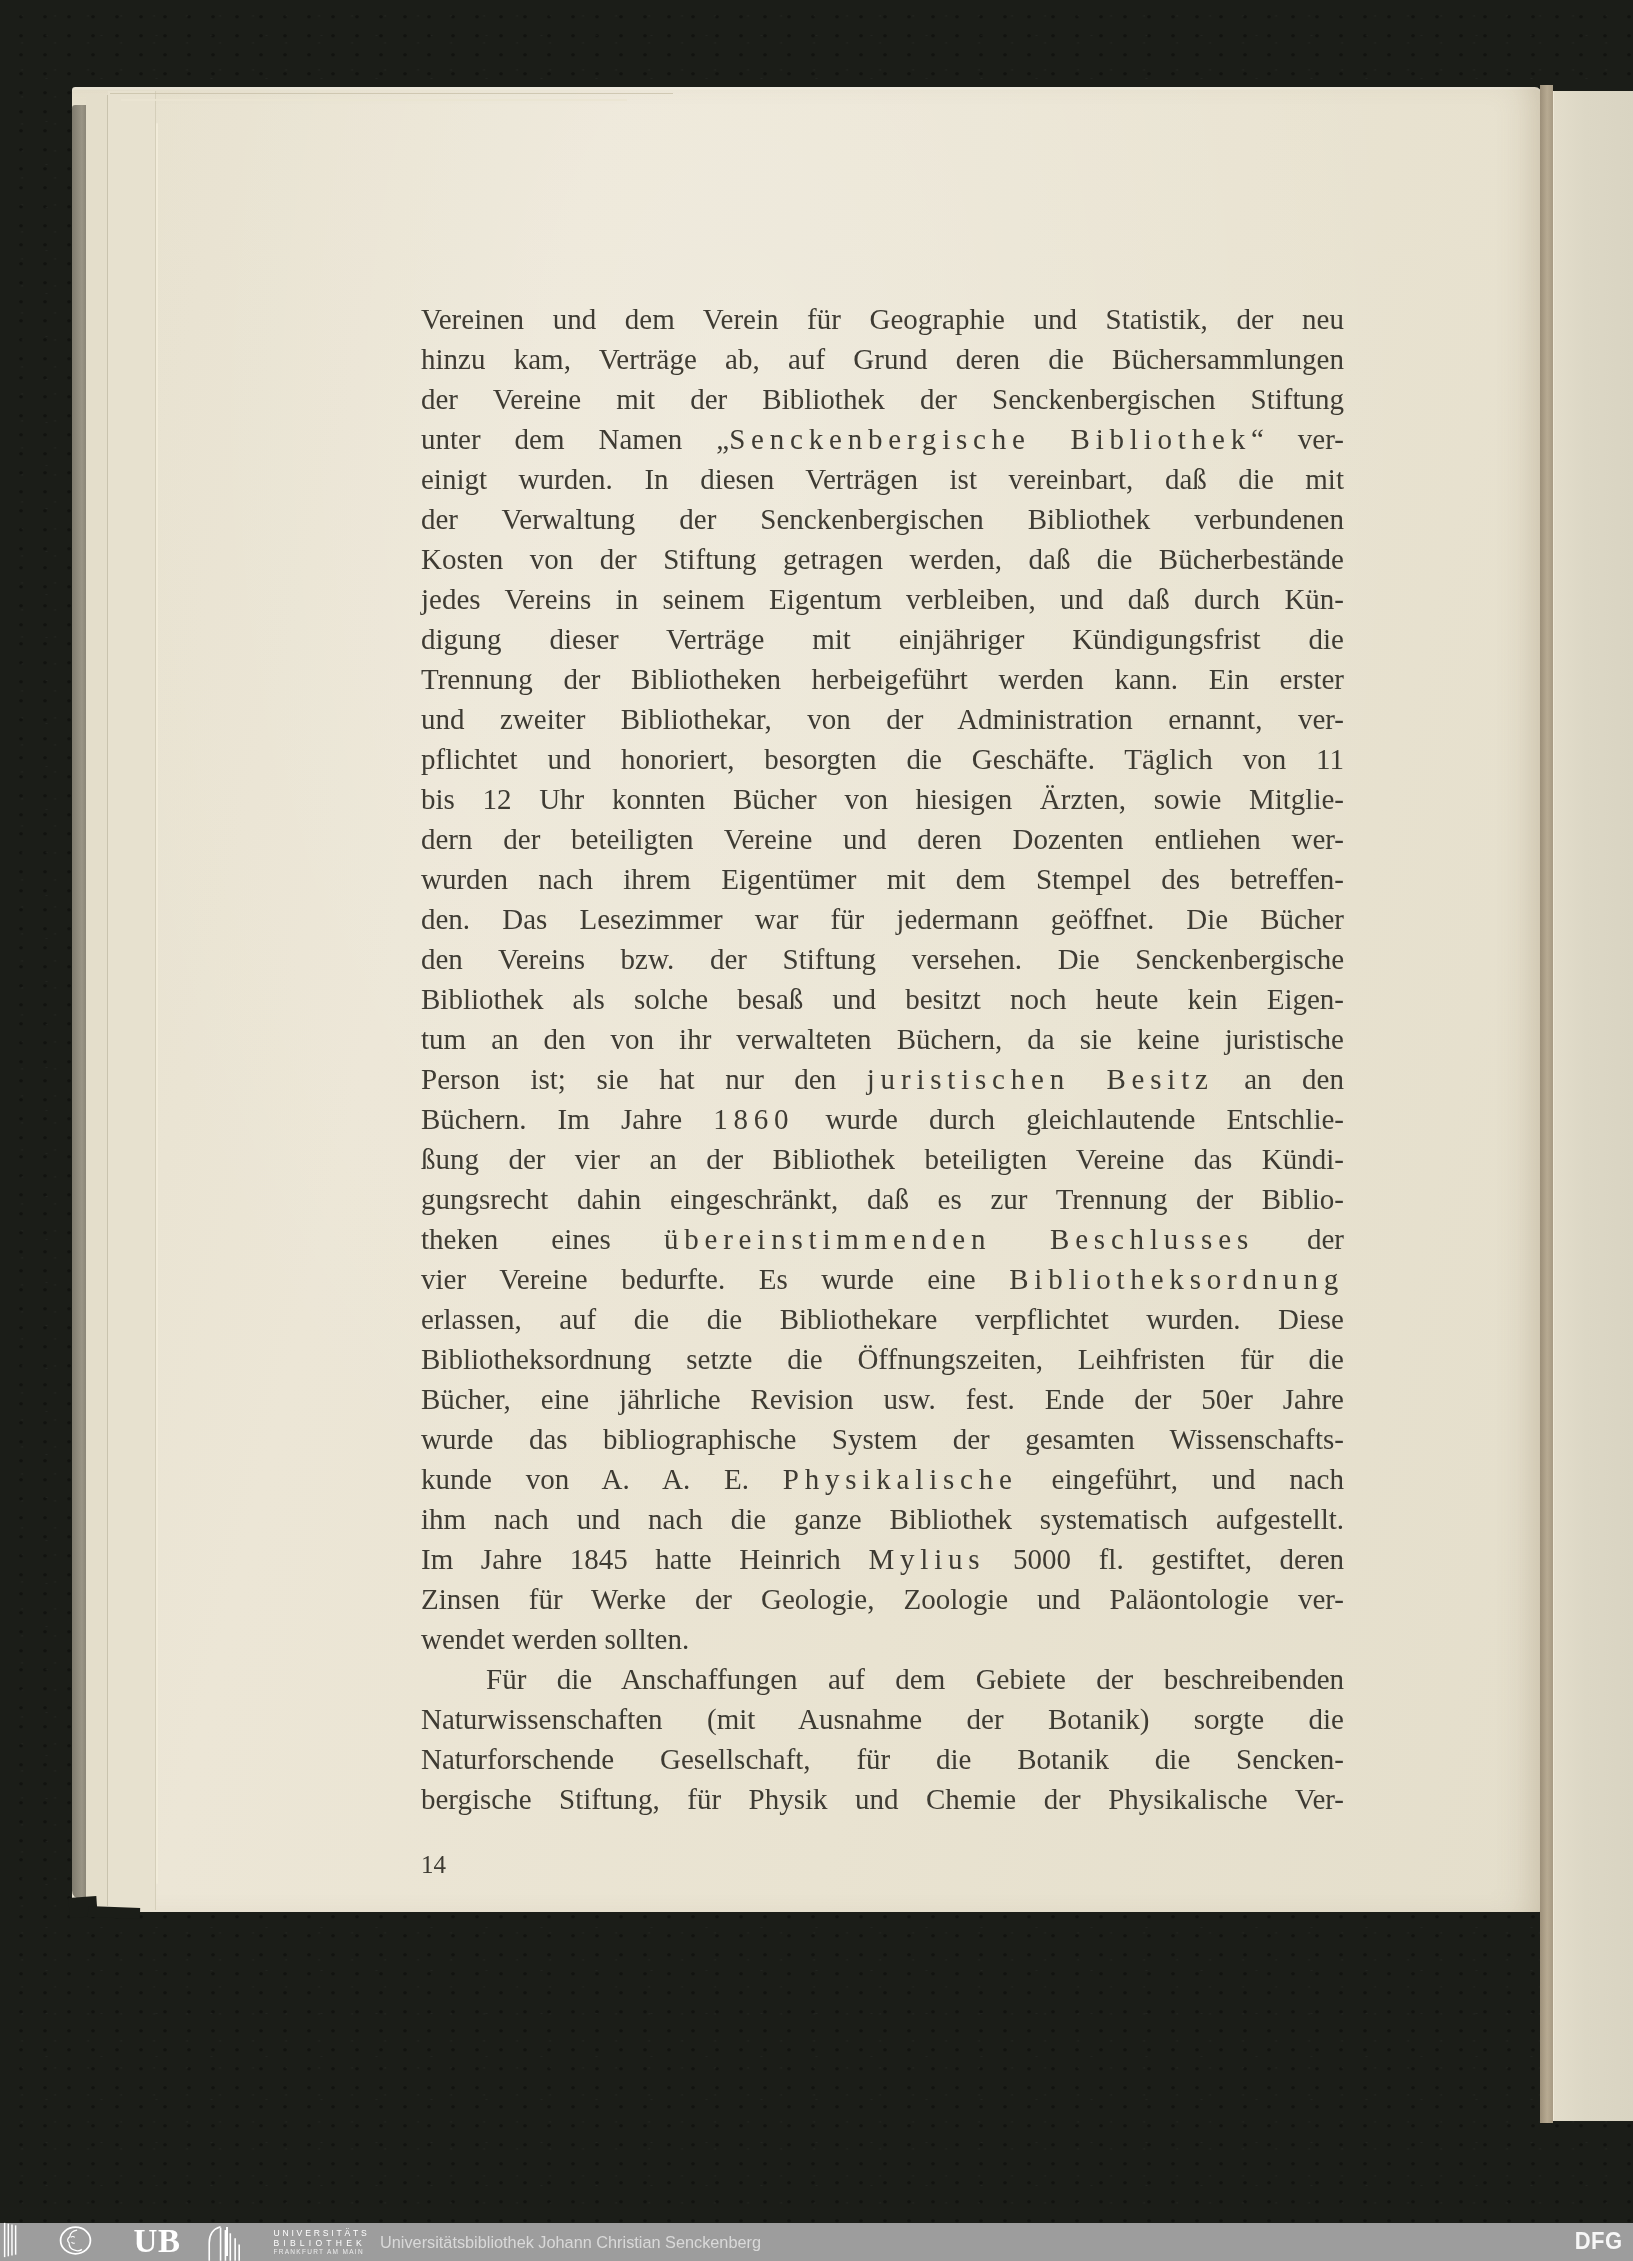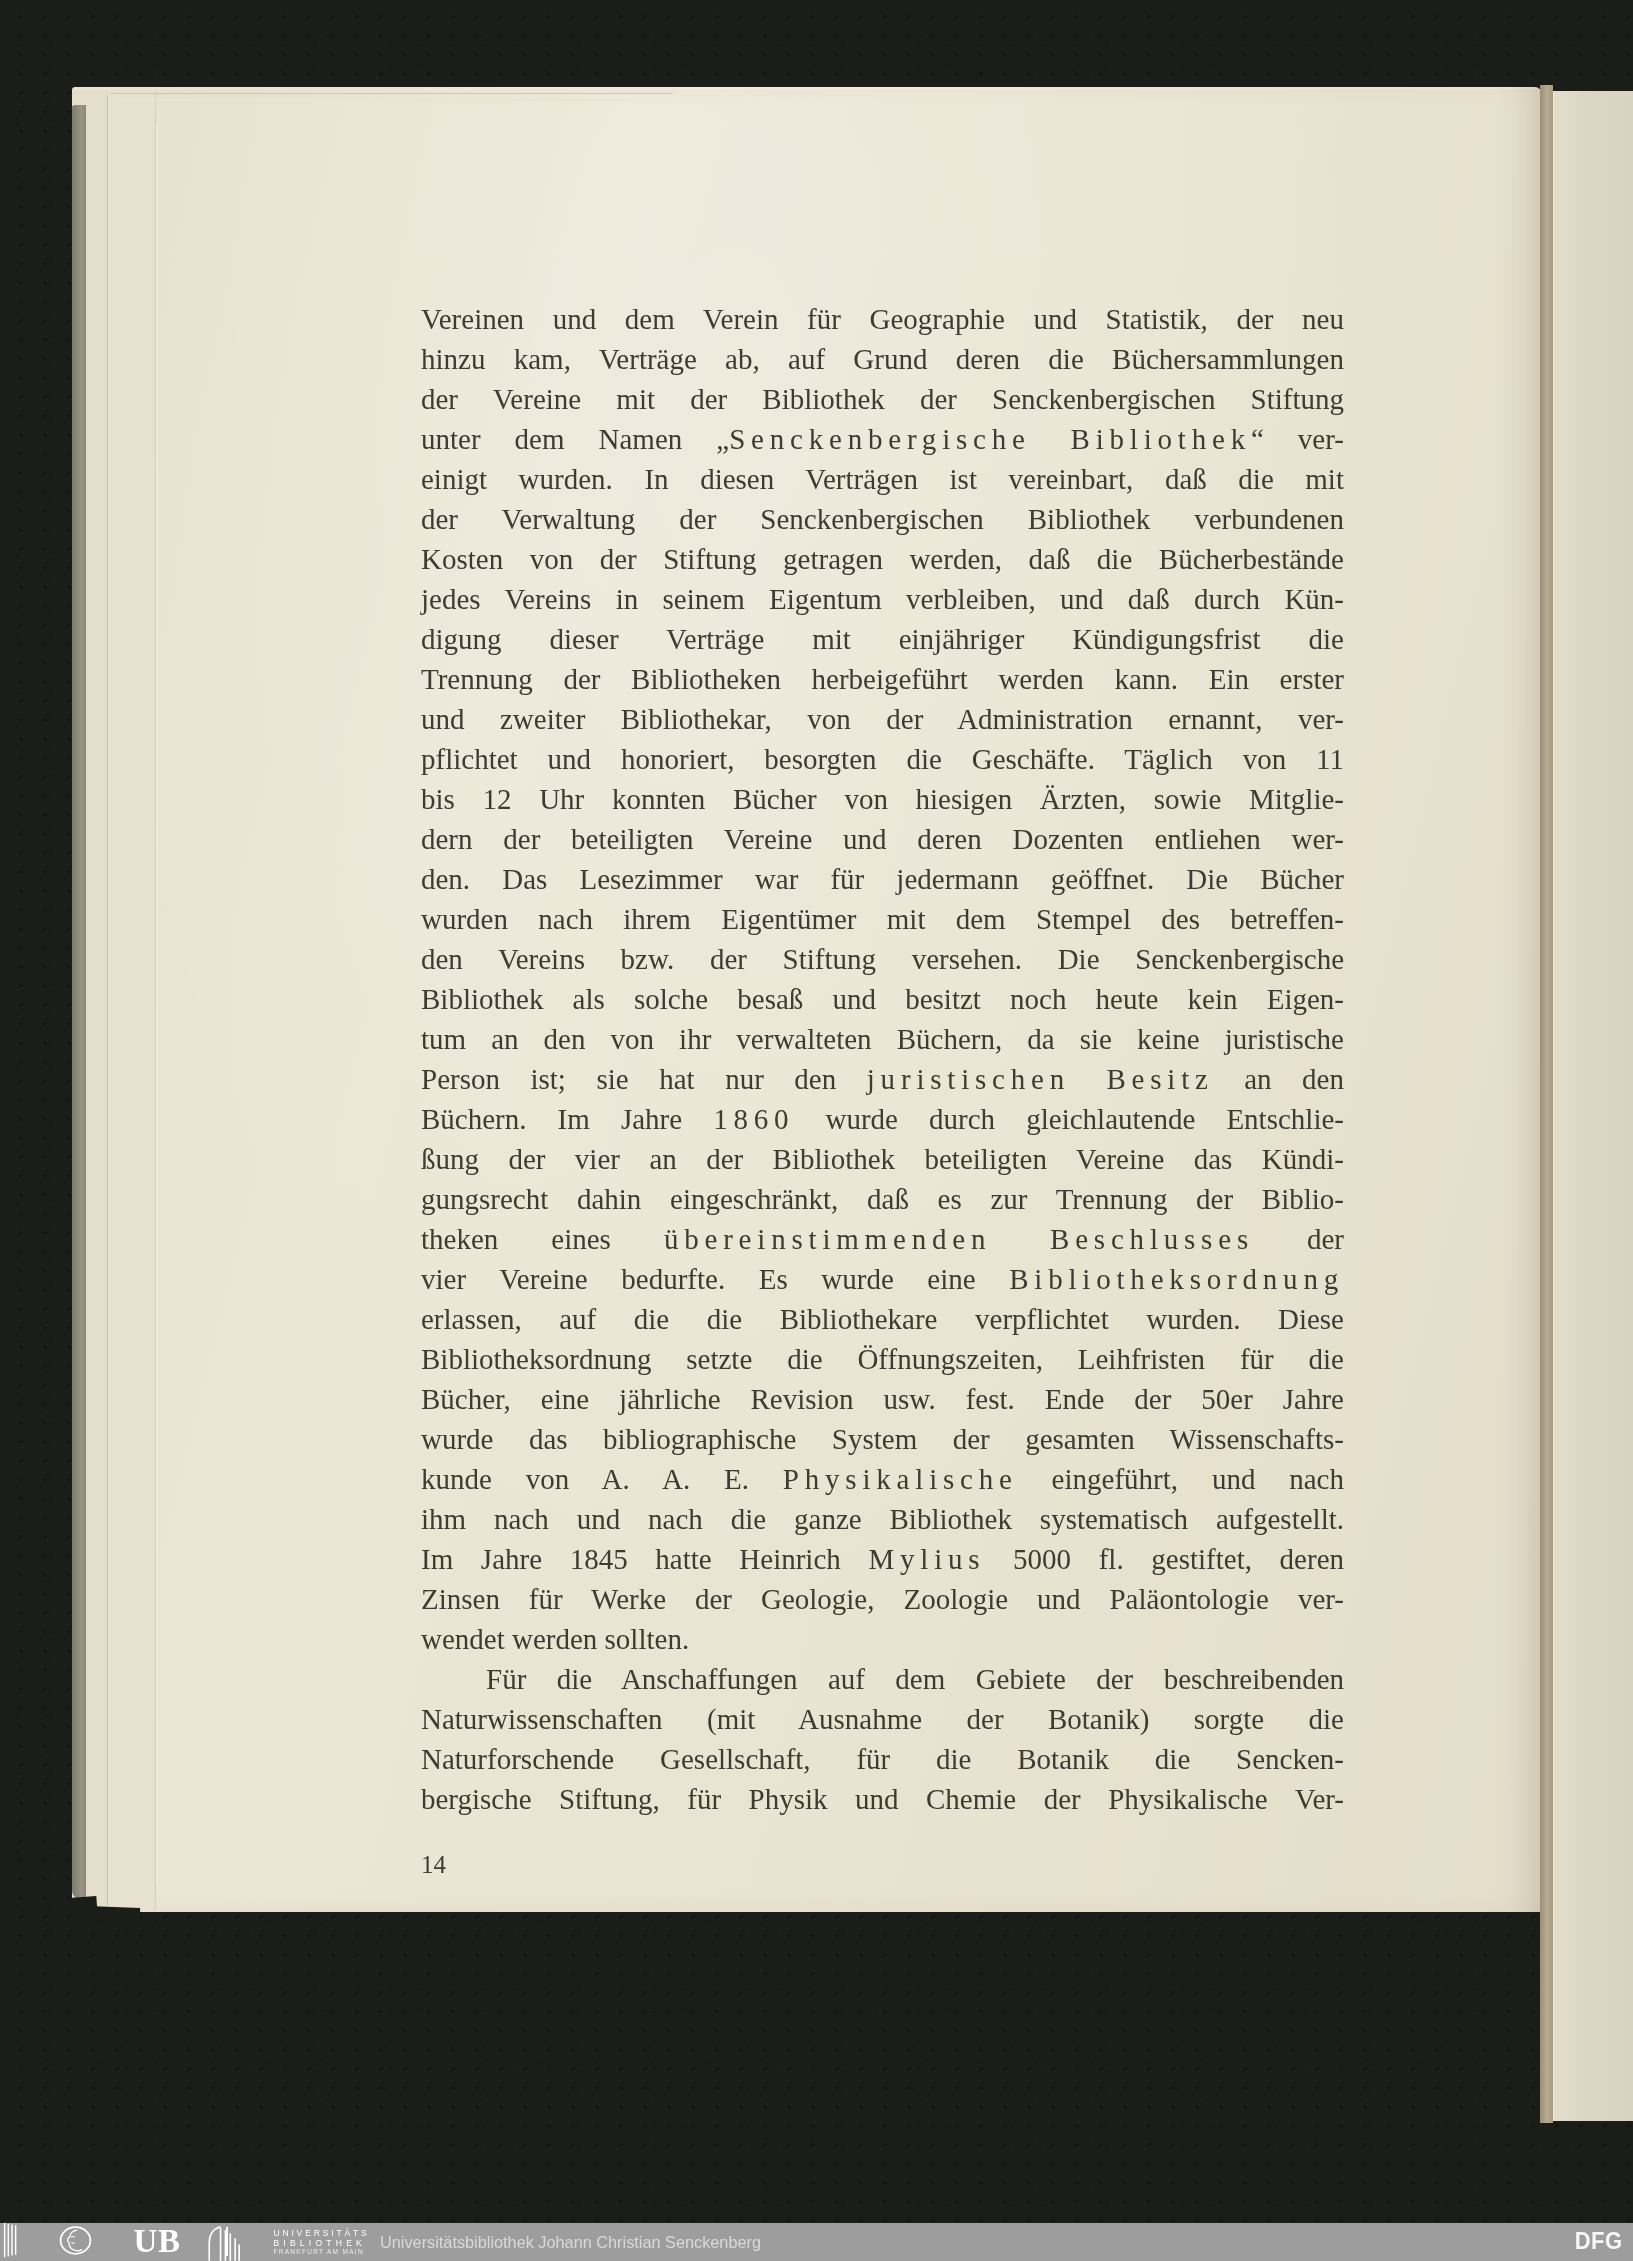--- a/index.html
+++ b/index.html
@@ -105,22 +105,22 @@
       <div class="line"><span>einigt wurden. In diesen Verträgen ist vereinbart, daß die mit</span></div>
       <div class="line"><span>der Verwaltung der Senckenbergischen Bibliothek verbundenen</span></div>
       <div class="line"><span>Kosten von der Stiftung getragen werden, daß die Bücherbestände</span></div>
       <div class="line"><span>jedes Vereins in seinem Eigentum verbleiben, und daß durch Kün-</span></div>
       <div class="line"><span>digung dieser Verträge mit einjähriger Kündigungsfrist die</span></div>
       <div class="line"><span>Trennung der Bibliotheken herbeigeführt werden kann. Ein erster</span></div>
       <div class="line"><span>und zweiter Bibliothekar, von der Administration ernannt, ver-</span></div>
       <div class="line"><span>pflichtet und honoriert, besorgten die Geschäfte. Täglich von 11</span></div>
       <div class="line"><span>bis 12 Uhr konnten Bücher von hiesigen Ärzten, sowie Mitglie-</span></div>
       <div class="line"><span>dern der beteiligten Vereine und deren Dozenten entliehen wer-</span></div>
+      <div class="line"><span>wurden nach ihrem Eigentümer mit dem Stempel des betreffen-</span></div>
       <div class="line"><span>den. Das Lesezimmer war für jedermann geöffnet. Die Bücher</span></div>
-      <div class="line"><span>wurden nach ihrem Eigentümer mit dem Stempel des betreffen-</span></div>
       <div class="line"><span>den Vereins bzw. der Stiftung versehen. Die Senckenbergische</span></div>
       <div class="line"><span>Bibliothek als solche besaß und besitzt noch heute kein Eigen-</span></div>
       <div class="line"><span>tum an den von ihr verwalteten Büchern, da sie keine juristische</span></div>
       <div class="line"><span>Person ist; sie hat nur den </span><span class="sperr">juristischen Besitz</span><span> an den</span></div>
       <div class="line"><span>Büchern. Im Jahre </span><span class="sperr">1860</span><span> wurde durch gleichlautende Entschlie-</span></div>
       <div class="line"><span>ßung der vier an der Bibliothek beteiligten Vereine das Kündi-</span></div>
       <div class="line"><span>gungsrecht dahin eingeschränkt, daß es zur Trennung der Biblio-</span></div>
       <div class="line"><span>theken eines </span><span class="sperr">übereinstimmenden Beschlusses</span><span> der</span></div>
       <div class="line"><span>vier Vereine bedurfte. Es wurde eine </span><span class="sperr">Bibliotheksordnung</span></div>
       <div class="line"><span>erlassen, auf die die Bibliothekare verpflichtet wurden. Diese</span></div>

